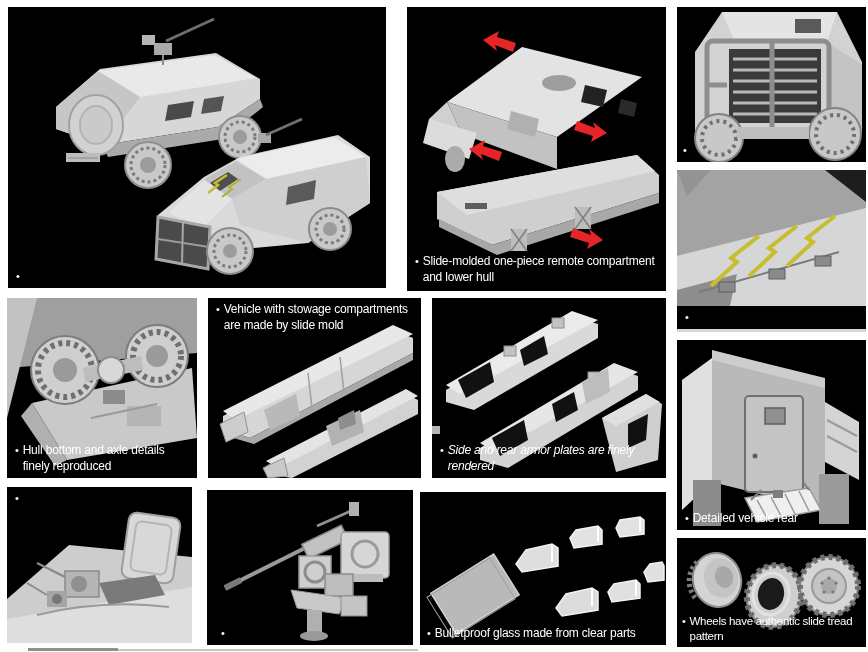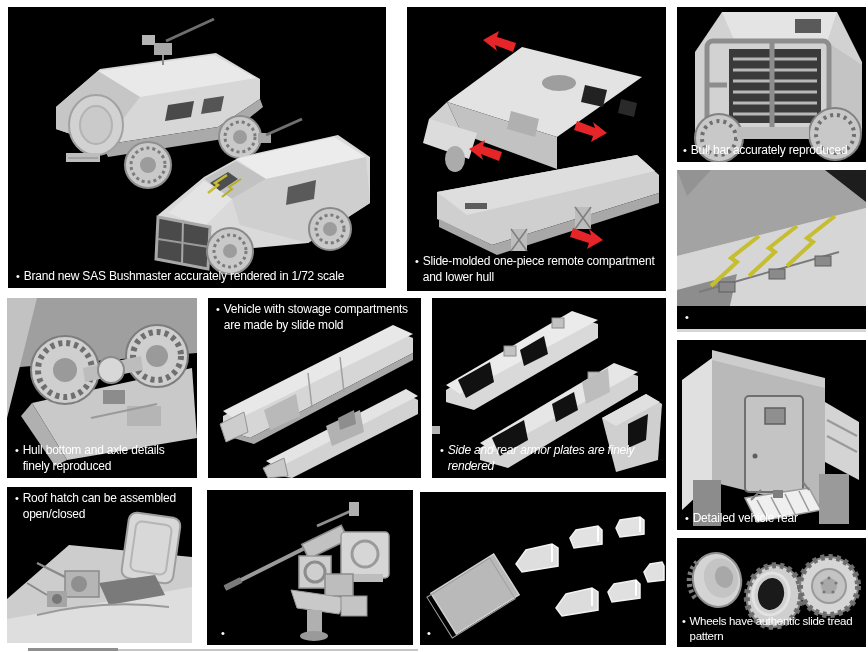--- a/index.html
+++ b/index.html
@@ -79,21 +79,20 @@
           <path d="M214,190 l10,-8 l-3,-2 l12,-8" stroke="#b7ae28" stroke-width="2" fill="none"></path>
         </g>
         <g>
           <rect x="250" y="126" width="13" height="10" fill="#a9a9a9"></rect>
           <line x1="258" y1="128" x2="294" y2="112" stroke="#707070" stroke-width="3"></line>
         </g>
       </g>
     </svg>
     <div class="cap bottom nowrap">
       <span class="b">•</span>
-      <span class="t">Brand new SAS Bushmaster accurately rendered in 1/72 scale</span>
     </div>
   </div>
 
   <div class="panel" id="p2" style="left:407px;top:7px;width:259px;height:284px;">
     <svg width="259" height="284" viewBox="0 0 259 284">
       <g>
         <polygon points="40,95 115,40 235,70 150,130" fill="#e3e3e3"></polygon>
         <polygon points="40,95 150,130 150,162 55,127" fill="#c2c2c2"></polygon>
         <polygon points="22,112 40,95 55,127 40,142" fill="#d0d0d0"></polygon>
         <polygon points="22,112 70,126 62,152 16,136" fill="#dcdcdc"></polygon>
@@ -153,21 +152,20 @@
         <line x1="32" y1="78" x2="50" y2="78"></line>
       </g>
       <circle cx="42" cy="131" r="24" fill="#c8c8c8" stroke="#828282" stroke-width="2"></circle>
       <circle cx="42" cy="131" r="17" fill="none" stroke="#6f6f6f" stroke-width="4" stroke-dasharray="3 4"></circle>
       <circle cx="158" cy="127" r="26" fill="#c8c8c8" stroke="#828282" stroke-width="2"></circle>
       <circle cx="158" cy="127" r="19" fill="none" stroke="#6f6f6f" stroke-width="4" stroke-dasharray="3 4"></circle>
       <rect x="60" y="120" width="72" height="12" fill="#bdbdbd"></rect>
     </svg>
     <div class="cap bottom nowrap">
       <span class="b">•</span>
-      <span class="t">Bull bar accurately reproduced</span>
     </div>
   </div>
 
   <div class="panel" id="p4" style="left:677px;top:170px;width:189px;height:162px;">
     <svg width="189" height="162" viewBox="0 0 189 162">
       <rect width="189" height="162" fill="#b9b9b9"></rect>
       <polygon points="0,0 189,0 189,38 0,86" fill="#a3a3a3"></polygon>
       <polygon points="0,86 189,38 189,162 0,162" fill="#d6d6d6"></polygon>
       <polygon points="148,0 189,0 189,32" fill="#1d1d1d"></polygon>
       <polygon points="0,120 60,104 52,140 0,156" fill="#8d8d8d"></polygon>
@@ -321,21 +319,20 @@
         <circle cx="72" cy="97" r="8" fill="#8f8f8f"></circle>
         <rect x="40" y="104" width="20" height="16" fill="#a5a5a5"></rect>
         <circle cx="50" cy="112" r="5" fill="#777777"></circle>
         <line x1="30" y1="76" x2="58" y2="90" stroke="#8a8a8a" stroke-width="2.5"></line>
         <line x1="20" y1="96" x2="40" y2="108" stroke="#8a8a8a" stroke-width="2"></line>
         <path d="M30,128 Q96,112 162,120" stroke="#9a9a9a" stroke-width="2" fill="none"></path>
       </g>
     </svg>
     <div class="cap top">
       <span class="b">•</span>
-      <span class="t">Roof hatch can be assembled open/closed</span>
     </div>
   </div>
 
   <div class="panel" id="p10" style="left:207px;top:490px;width:206px;height:155px;">
     <svg width="206" height="155" viewBox="0 0 206 155">
       <g>
         <line x1="18" y1="98" x2="118" y2="48" stroke="#9a9a9a" stroke-width="4"></line>
         <line x1="18" y1="98" x2="34" y2="90" stroke="#7a7a7a" stroke-width="6"></line>
         <rect x="96" y="44" width="44" height="16" fill="#c2c2c2" stroke="#8a8a8a" stroke-width="1.5" transform="rotate(-26 118 52)"></rect>
         <line x1="110" y1="36" x2="146" y2="20" stroke="#8f8f8f" stroke-width="3"></line>
@@ -378,20 +375,21 @@
       <g stroke="#ffffff" stroke-width="2" fill="none">
         <line x1="132" y1="52" x2="132" y2="70"></line>
           <line x1="178" y1="34" x2="178" y2="50"></line>
         <line x1="220" y1="25" x2="220" y2="40"></line>
           <line x1="172" y1="96" x2="172" y2="114"></line>
         <line x1="216" y1="88" x2="216" y2="104"></line>
       </g>
     </svg>
     <div class="cap bottom nowrap">
       <span class="b">•</span>
+      <span class="t">Bulletproof glass made from clear parts</span>
     </div>
   </div>
 
   <div class="panel" id="p12" style="left:677px;top:538px;width:189px;height:109px;">
     <svg width="189" height="109" viewBox="0 0 189 109">
       <g>
         <ellipse cx="40" cy="42" rx="24" ry="27" fill="#d4d4d4" stroke="#8e8e8e" stroke-width="2" transform="rotate(-14 40 42)"></ellipse>
         <ellipse cx="44" cy="40" rx="17" ry="20" fill="#c4c4c4" transform="rotate(-14 44 40)"></ellipse>
         <ellipse cx="47" cy="39" rx="9" ry="11" fill="#a8a8a8" transform="rotate(-14 47 39)"></ellipse>
         <path d="M20,24 A27 27 0 0 0 20,62" stroke="#7a7a7a" stroke-width="5" stroke-dasharray="3 3" fill="none"></path>

